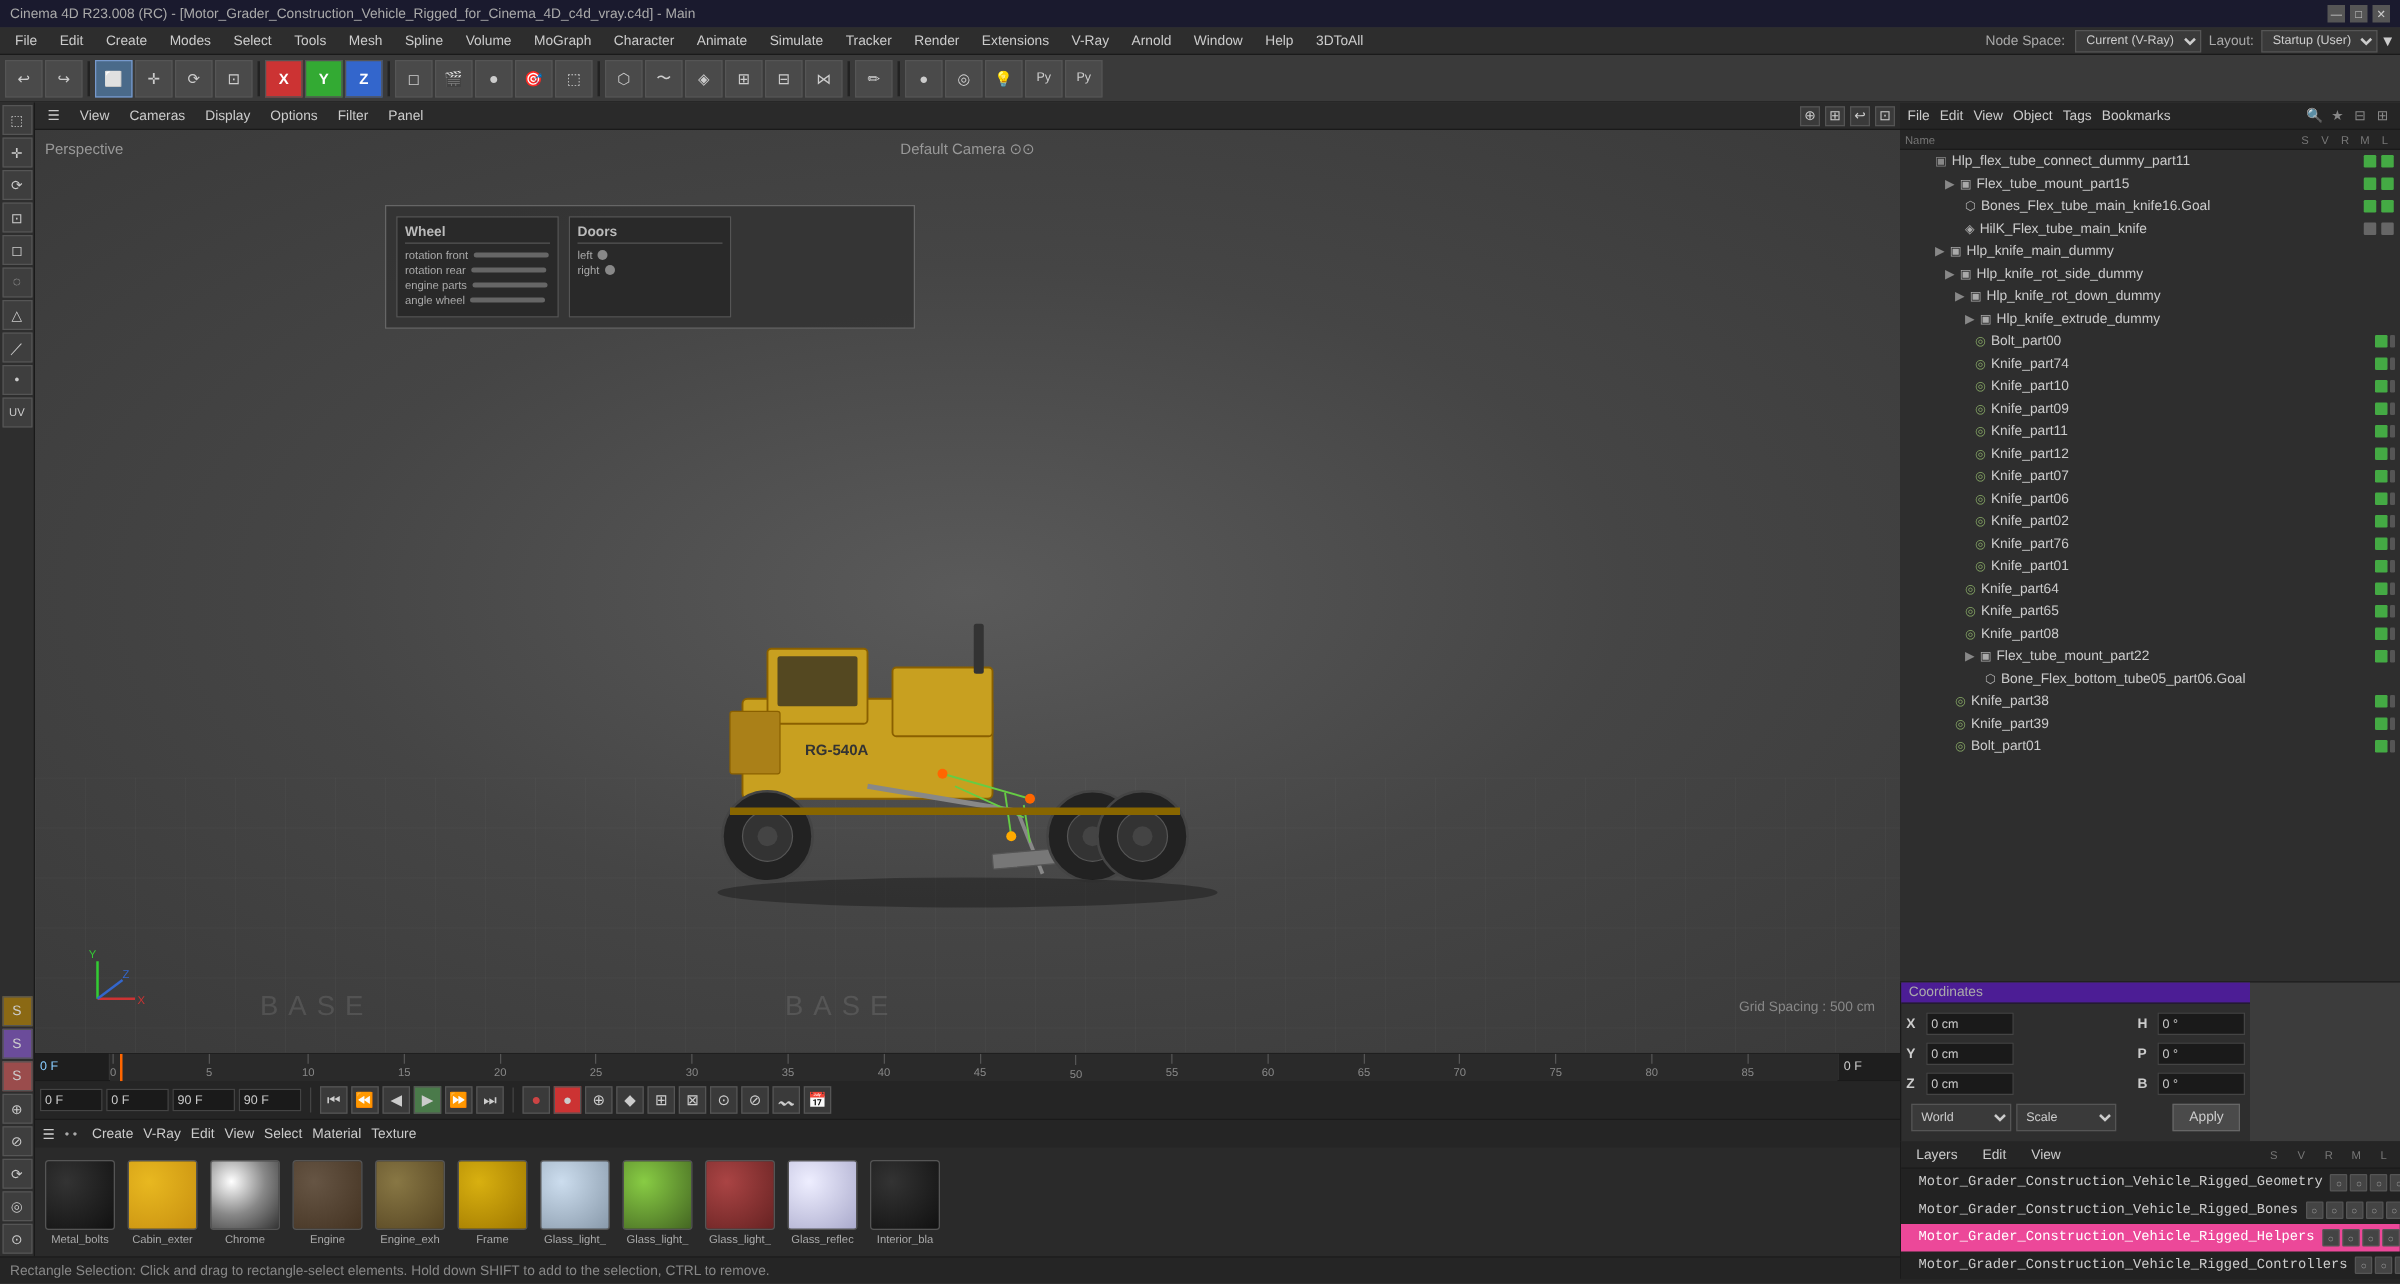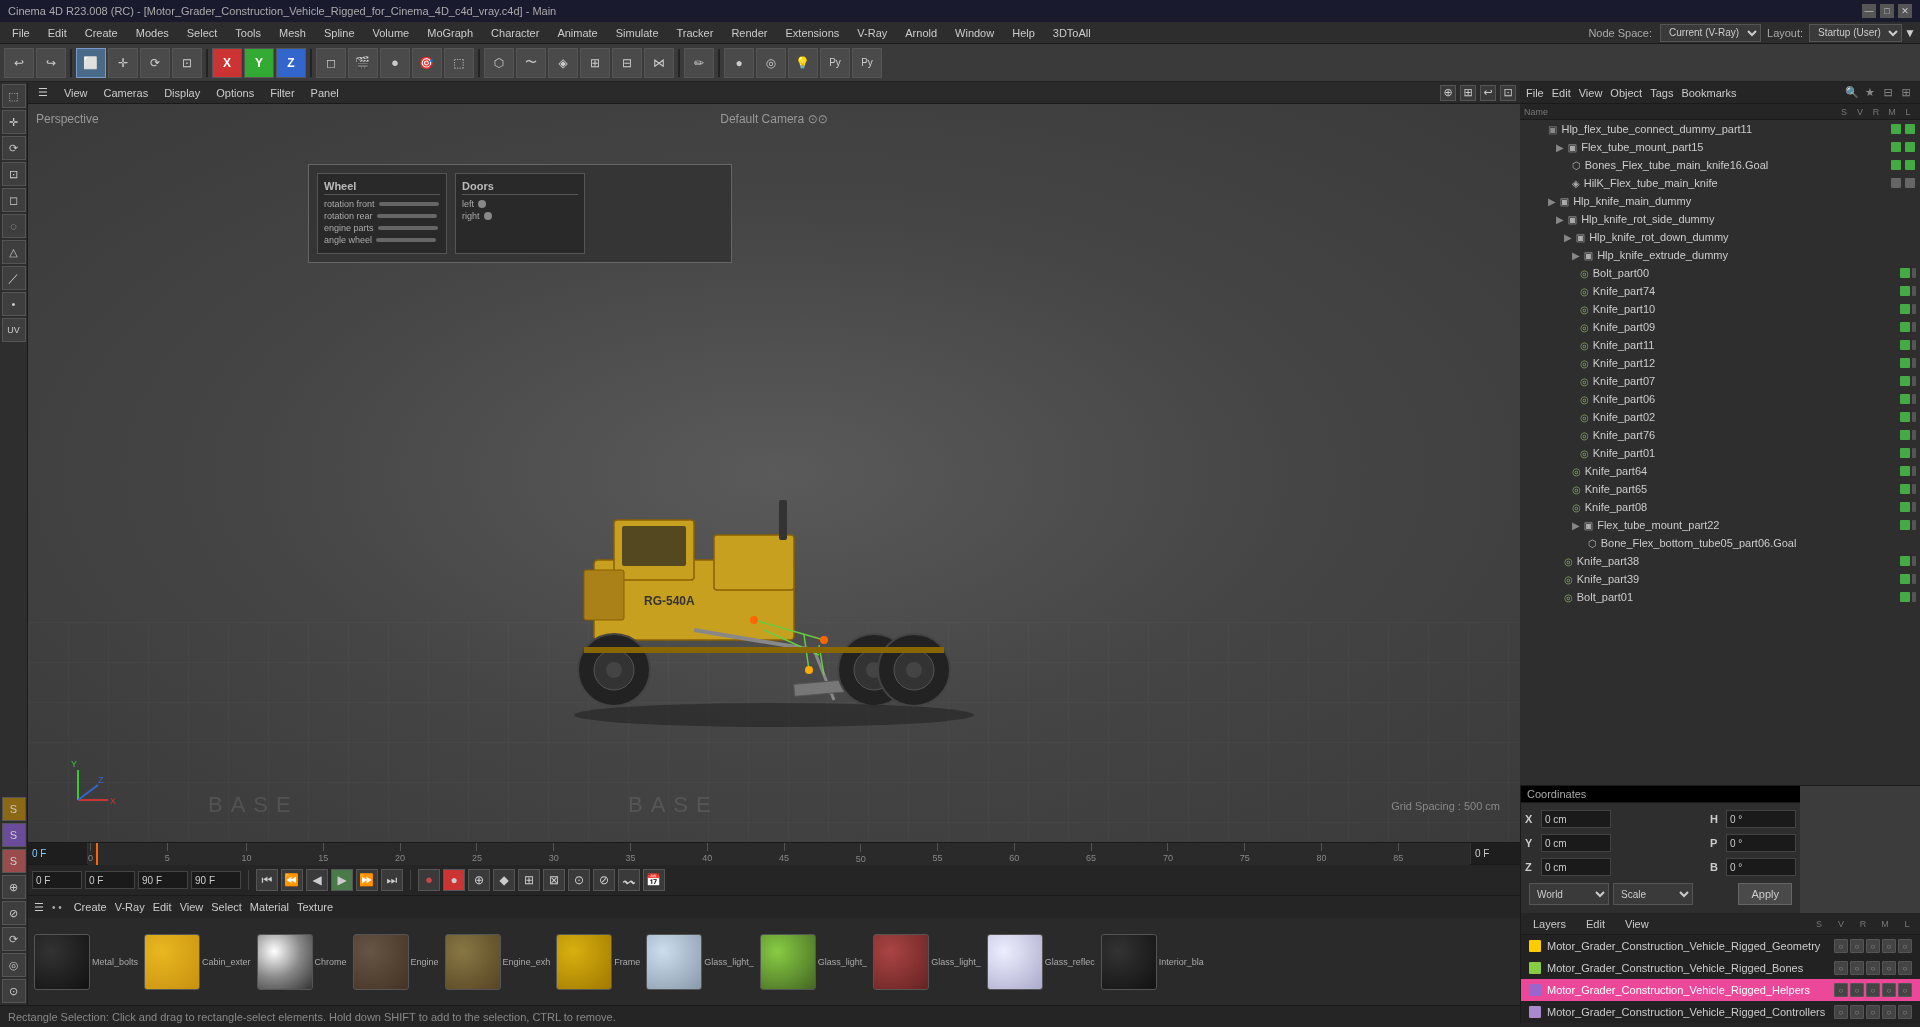--- a/index.html
+++ b/index.html
@@ -67,21 +67,21 @@
     .tl-tick { width: 1px; background: #555; height: 8px; }
     .tl-label { color: #888; font-size: 9px; margin-top: 2px; }
     .tl-playhead { position: absolute; left: 8px; top: 0; bottom: 0; width: 2px; background: #ff6600; }
     .play-btn { width: 22px; height: 22px; background: #3a3a3a; border: 1px solid #555; color: #ccc; cursor: pointer; display: flex; align-items: center; justify-content: center; font-size: 12px; }
     
     
     #material-panel { background: #2a2a2a; height: 110px; display: flex; flex-direction: column; border-top: 1px solid #1a1a1a; }
     #material-header { background: #252525; height: 22px; display: flex; align-items: center; padding: 0 6px; gap: 8px; }
     .mat-menu-item { color: #ccc; font-size: 11px; cursor: pointer; }
     #material-list { display: flex; gap: 6px; padding: 6px; overflow-x: auto; flex: 1; align-items: center; }
-    .mat-item { display: flex; flex-direction: row; align-items: center; gap: 2px; cursor: pointer; min-width: 60px; }
+    .mat-item { display: flex; flex-direction: column; align-items: center; gap: 2px; cursor: pointer; min-width: 60px; }
     .mat-thumb { width: 56px; height: 56px; border-radius: 3px; border: 1px solid #555; }
     .mat-name { color: #aaa; font-size: 9px; text-align: center; max-width: 60px; white-space: nowrap; overflow: hidden; text-overflow: ellipsis; }
     
     
     #statusbar { background: #252525; height: 22px; display: flex; align-items: center; padding: 0 8px; border-top: 1px solid #1a1a1a; }
     #status-text { color: #888; font-size: 11px; }
     
     
     #coords-panel { width: 280px; background: #2e2e2e; border-left: 1px solid #1a1a1a; display: flex; flex-direction: column; }
     .coord-row { display: flex; align-items: center; gap: 4px; margin: 2px 0; height: 20px; }
@@ -93,21 +93,21 @@
     .apply-btn { background: #4a4a4a; border: 1px solid #666; color: #ccc; height: 22px; padding: 0 12px; cursor: pointer; font-size: 11px; }
     
     
     #layers-panel { background: #2e2e2e; display: flex; flex-direction: column; border-left: 1px solid #1a1a1a; width: 400px; }
     #layers-header { background: #252525; height: 22px; display: flex; align-items: center; padding: 0 6px; gap: 8px; border-bottom: 1px solid #1a1a1a; }
     .layer-tab { color: #ccc; font-size: 11px; cursor: pointer; padding: 2px 6px; }
     #layers-list { flex: 1; overflow-y: auto; }
     .layer-item { height: 22px; display: flex; align-items: center; padding: 0 8px; gap: 6px; cursor: pointer; }
     .layer-item.selected { background: #ec4899; }
     .layer-color { width: 12px; height: 12px; border-radius: 1px; }
-    .layer-name { color: #ccc; font-size: 11px; flex: 1; }
+    .layer-name { color: #ccc; font-size: 11px; flex: 1; font-family: Liberation Mono, monospace; }
     .layer-icons { display: flex; gap: 2px; }
     .layer-icon { width: 14px; height: 14px; background: #444; border: 1px solid #555; border-radius: 1px; display: flex; align-items: center; justify-content: center; font-size: 8px; color: #999; }
     
     .scrollbar { background: #222; }
     .scrollbar::-webkit-scrollbar { width: 8px; height: 8px; }
     .scrollbar::-webkit-scrollbar-thumb { background: #555; }
     .scrollbar::-webkit-scrollbar-track { background: #222; }
     
     
     #right-side { display: flex; flex-direction: column; width: 400px; min-width: 400px; }
@@ -807,21 +807,21 @@
             <div style="width:4px;height:10px;background:#555;border-radius:1px;"></div>
           </div>
         </div>
 
       </div>
     </div>
 
     <div id="bottom-right-area" style="display:flex;flex-direction:column;border-top:1px solid #1a1a1a;">
 
       <div id="coords-panel" style="background:#2e2e2e;padding:4px;">
-        <div style="background:#000000;margin:-4px -4px 4px -4px;padding:2px 6px;display:flex;gap:8px;border-bottom:1px solid #1a1a1a;">
+        <div style="background:#4c1d95;margin:-4px -4px 4px -4px;padding:2px 6px;display:flex;gap:8px;border-bottom:1px solid #1a1a1a;">
           <span style="color:#aaa;font-size:11px;">Coordinates</span>
         </div>
 
         <div class="coord-row">
           <span class="coord-label">X</span>
           <input type="text" value="0 cm" class="coord-field" style="">
           <span style="flex:1"></span>
           <span class="coord-label">H</span>
           <input type="text" value="0 °" class="coord-field" style="">
         </div>

